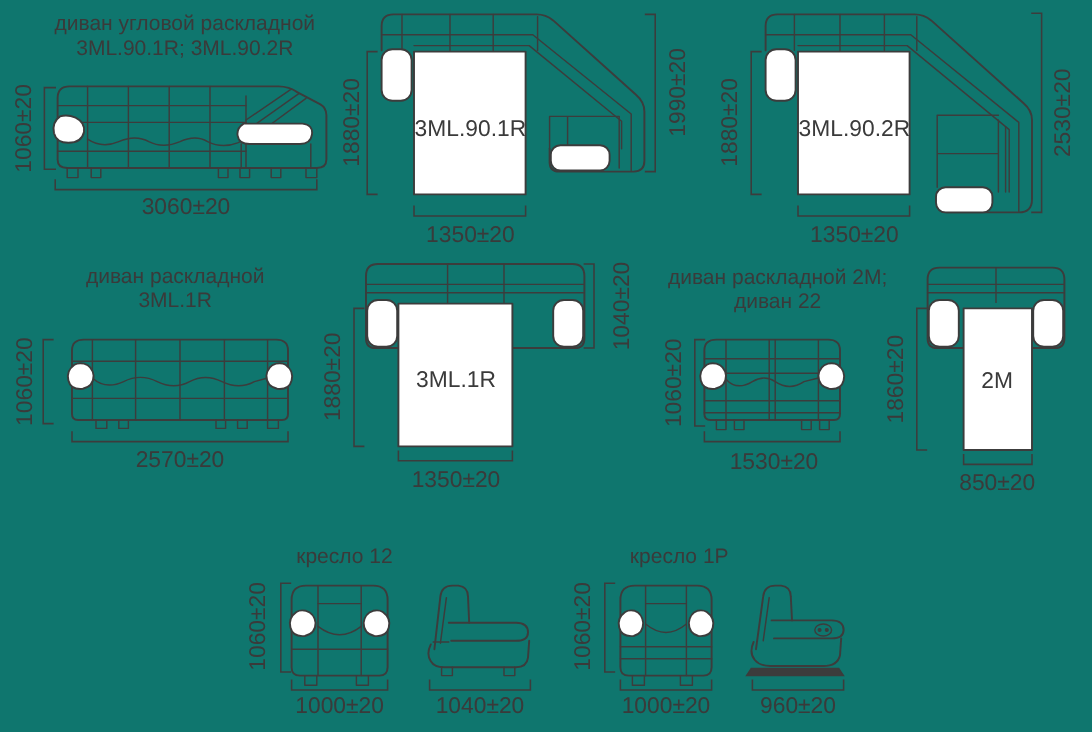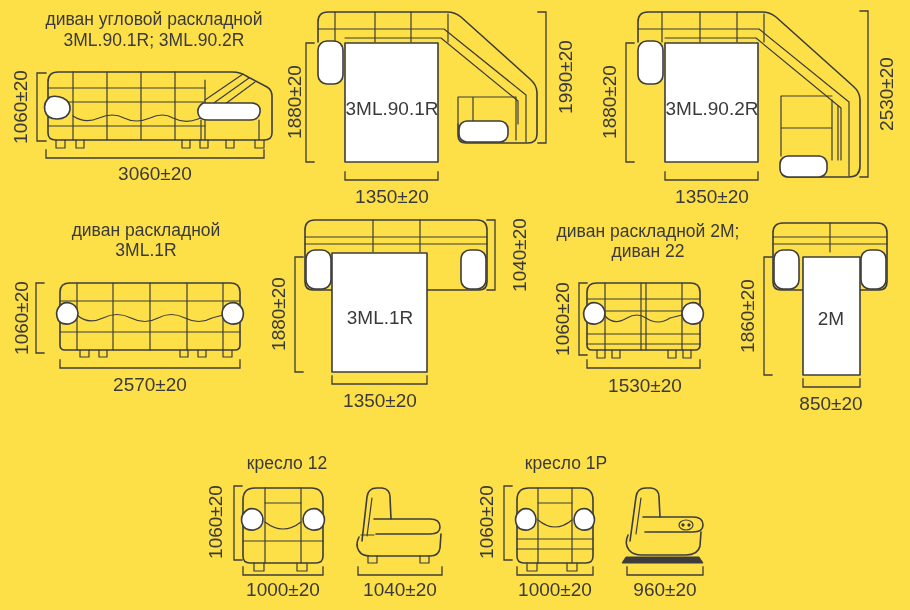--- a/index.html
+++ b/index.html
@@ -1,17 +1,17 @@
 <!DOCTYPE html>
 <html><head>
 <meta charset="utf-8">
 <style>
   html,body { margin:0; padding:0; background:#ffffff; }
   body { width:910px; height:610px; font-family:"Liberation Sans", sans-serif; }
-  .canvas { position:relative; width:910px; height:610px; background:#fde047; overflow:hidden; }
+  .canvas { position:relative; width:910px; height:610px; background:#0f766e; overflow:hidden; }
   svg { display:block; }
   .ln  { fill:none; stroke:#3c3c3c; stroke-width:1.6; stroke-linecap:round; stroke-linejoin:round; }
   .ln2 { fill:none; stroke:#3c3c3c; stroke-width:1.2; stroke-linecap:round; stroke-linejoin:round; }
   .fw  { fill:#ffffff; stroke:#3c3c3c; stroke-width:1.6; stroke-linejoin:round; }
   .dim { fill:none; stroke:#3c3c3c; stroke-width:1.3; stroke-linecap:square; }
   .dark{ fill:#3c3c3c; stroke:#3c3c3c; stroke-width:1; }
   text { fill:#3a3a3a; }
   .title  { font-size:17.5px; }
   .dimtxt { font-size:19px; }
   .bedtxt { font-size:19px; }

